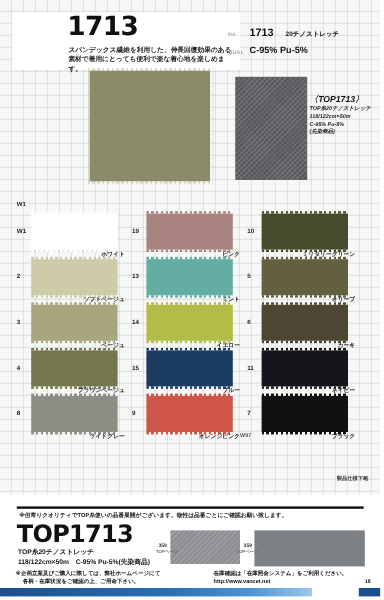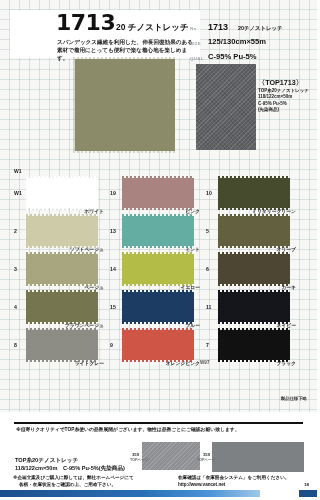--- a/index.html
+++ b/index.html
@@ -71,21 +71,21 @@
   }
 
   
   #gray-swatch{
     position:absolute;left:196px;top:64px;width:60px;height:86px;
     background:#5f6063;
     background-image:repeating-linear-gradient(135deg, rgba(255,255,255,.13) 0 1px, transparent 1px 3px),
                      repeating-linear-gradient(45deg, rgba(0,0,0,.10) 0 1px, transparent 1px 3px);
   }
   #top-box{
-    position:absolute;left:258px;top:78px;width:54px;
+    position:absolute;left:258px;top:78px;width:54px;font-style:italic;
   }
   #top-box .tb-title{
     font-size:7.2px;font-weight:bold;color:#111;
   }
   #top-box .tb-line{
     font-size:4.5px;line-height:6.4px;color:#222;font-weight:bold;white-space:nowrap;
   }
 
   
   #grid{position:absolute;left:0;top:176px;width:317px;height:192px;}
@@ -162,38 +162,33 @@
   }
 </style>
 </head>
 <body>
 
 <div id="page">
 
   <div id="header-block" class="white-card"></div>
 
   <div id="title-no">1713</div>
-  <div id="title-name">20 チノストレッチ</div>
   <div id="desc">スパンデックス繊維を利用した、伸長回復効果のある素材で着用にとっても便利で楽な着心地を楽しめます。</div>
 
   <div id="main-swatch">
     <div class="frayed"></div>
   </div>
 
   <div id="spec">
     <div class="spec-row">
       <span class="spec-label">No.</span>
       <span class="spec-val">1713</span>
       <span id="spec-no-name">20チノストレッチ</span>
     </div>
     <div class="spec-row">
-      <span class="spec-label">SIZE</span>
-      <span class="spec-val small">125/130cm×55m</span>
-    </div>
-    <div class="spec-row">
       <span class="spec-label">QUAL</span>
       <span class="spec-val small">C-95% Pu-5%</span>
     </div>
   </div>
 
   <div id="gray-swatch"></div>
 
   <div id="top-box">
     <div class="tb-title">〈TOP1713〉</div>
     <div class="tb-line">TOP糸20チノストレッチ</div>
@@ -332,20 +327,21 @@
         </div>
       </div>
   </div>
 
   <div id="grid-w97">W97</div>
   <div id="spec-bottom-note">製品仕様下略</div>
 
   <div id="footer">
     <div id="rule-top"></div>
     <div id="foot-note1">※但寄りクオリティでTOP糸使いの品番展開がございます。物性は品番ごとにご確認お願い致します。</div>
+    <div id="foot-brand">TOP1713</div>
     <div id="foot-l1">TOP糸20チノストレッチ</div>
     <div id="foot-l2">118/122cm×50m　C-95% Pu-5%(先染商品)</div>
     <div id="foot-l3">※企画立案及びご購入に際しては、弊社ホームページにて</div>
     <div id="foot-l4">各柄・在庫状況をご確認の上、ご用命下さい。</div>
 
     <div class="foot-swatch" id="foot-sw-a"></div>
     <div class="foot-swatch" id="foot-sw-b"></div>
     <div class="foot-sw-code" id="foot-code-a">359</div>
     <div class="foot-sw-code" id="foot-code-a2">TOPページ</div>
     <div class="foot-sw-code" id="foot-code-b">359</div>

